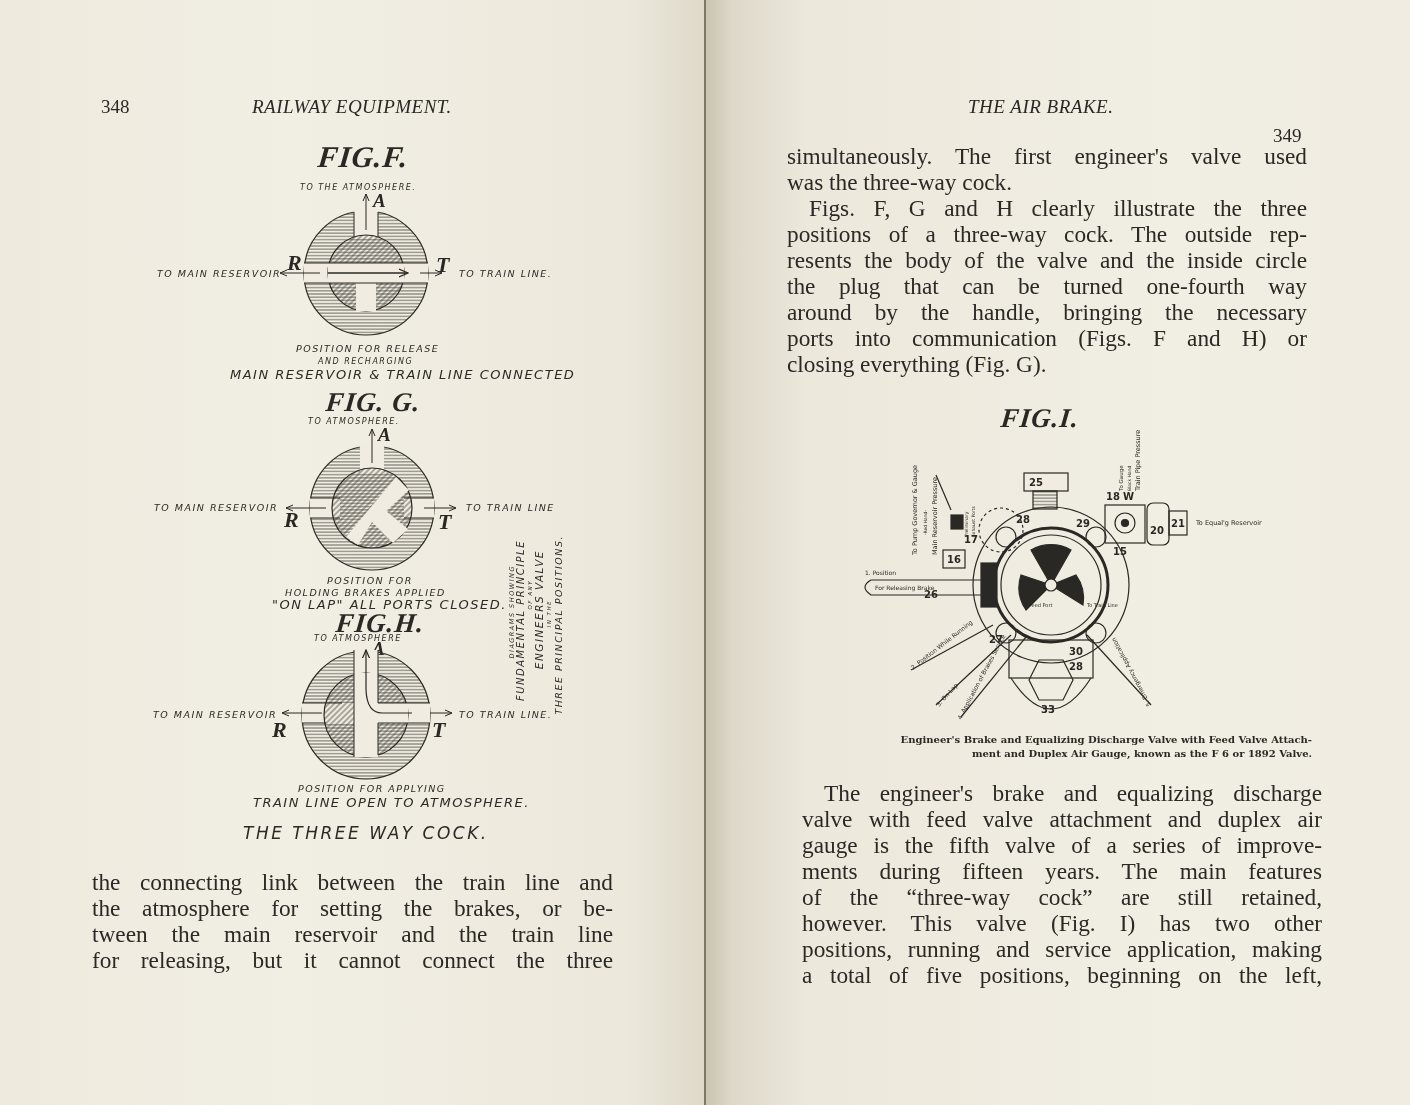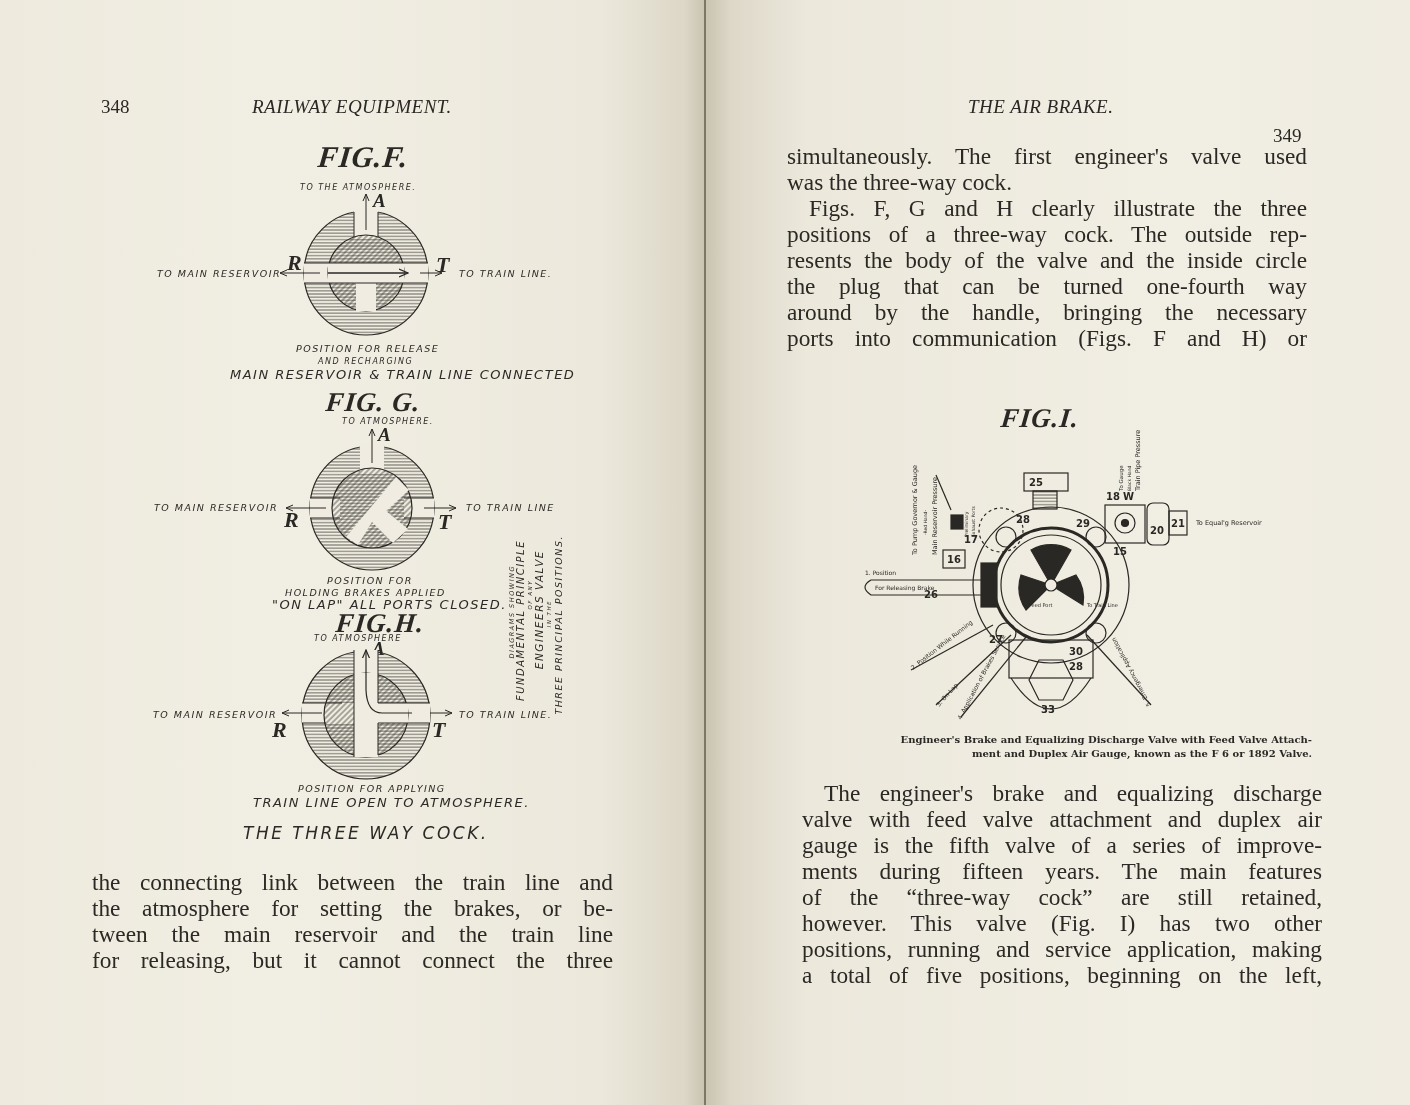--- a/index.html
+++ b/index.html
@@ -6,20 +6,21 @@
   body {
     width: 1410px; height: 1105px; overflow: hidden; position: relative;
     background: #e9e4d6;
     font-family: "Liberation Serif", "DejaVu Serif", serif;
     color: #2a2824;
   }
   .page { position: absolute; top: 0; height: 1105px; }
   .page-left {
     left: 0; width: 706px;
     background: linear-gradient(to right, #eeeade 0%, #f1eee3 40%, #ece8dc 85%, #dcd7c6 97%, #c8c2b0 100%);
+    padding-left: 32px;
   }
   .page-right {
     left: 706px; width: 848px;
     background: linear-gradient(to right, #c9c3b1 0%, #ddd8c8 3%, #ece8dc 12%, #f1eee3 55%, #eeeadf 100%);
   }
   .gutter { position: absolute; left: 704px; top: 0; width: 3px; height: 1105px; background: #7d7866; }
 
   .running-head { position: absolute; top: 96px; font-size: 19px; letter-spacing: 0.5px; }
   .folio { position: absolute; top: 96px; font-size: 19px; }
 
@@ -94,21 +95,21 @@
     <line x1="86" y1="40" x2="86" y2="4" stroke="#2a2824" marker-end="url(#arr)"></line>
     <line x1="40" y1="83" x2="0" y2="83" stroke="#2a2824" marker-end="url(#arr)"></line>
     <line x1="48" y1="83" x2="128" y2="83" stroke="#2a2824" stroke-width="1.3" marker-end="url(#arr)"></line>
     <line x1="140" y1="83" x2="162" y2="83" stroke="#2a2824" marker-end="url(#arr)"></line>
   </svg>
   <div class="hand s" style="left:296px; top:343px;">Position for Release</div>
   <div class="hand xs" style="left:318px; top:357px;">and Recharging</div>
   <div class="hand m" style="left:230px; top:367px;">Main Reservoir &amp; Train Line Connected</div>
 
   <div class="fig-title" style="left:326px; top:387px; font-size:27px;">FIG. G.</div>
-  <div class="hand xs" style="left:342px; top:417px;">To Atmosphere.</div>
+  <div class="hand xs" style="left:308px; top:417px;">To Atmosphere.</div>
   <div class="letter" style="left:378px; top:424px; font-size:19px;">A</div>
   <div class="hand s" style="left:154px; top:502px;">To Main Reservoir</div>
   <div class="hand s" style="left:466px; top:502px;">To Train Line</div>
   <div class="letter" style="left:284px; top:507px;">R</div>
   <div class="letter" style="left:438px; top:509px;">T</div>
   <svg style="left:286px; top:425px;" width="170" height="160">
     <circle cx="86" cy="83" r="62" fill="url(#hlines)" stroke="#2a2824" stroke-width="1.2"></circle>
     <rect x="24" y="73" width="30" height="20" fill="#f0ece1"></rect>
     <rect x="118" y="73" width="30" height="20" fill="#f0ece1"></rect>
     <rect x="74" y="19" width="24" height="30" fill="#f0ece1"></rect>
@@ -183,20 +184,21 @@
     <span class="line">simultaneously.  The first engineer's valve used</span>
     <span class="line last">was the three-way cock.</span>
   </div>
   <div class="body-text" style="left:81px; top:195px; width:520px;">
     <span class="line indent">Figs. F, G and H clearly illustrate the three</span>
     <span class="line">positions of a three-way cock.  The outside rep-</span>
     <span class="line">resents the body of the valve and the inside circle</span>
     <span class="line">the plug that can be turned one-fourth way</span>
     <span class="line">around by the handle, bringing the necessary</span>
     <span class="line">ports into communication (Figs. F and H) or</span>
+    <span class="line last">closing everything (Fig. G).</span>
   </div>
 
   <div class="fig-title" style="left:295px; top:403px; font-size:27px;">FIG.I.</div>
 
   <svg style="left:145px; top:455px;" width="400" height="270">
     <g fill="none" stroke="#2a2824" stroke-width="1.2">
 
       <circle cx="200" cy="130" r="78"></circle>
       <circle cx="200" cy="130" r="57" stroke-width="3"></circle>
       <circle cx="200" cy="130" r="50"></circle>

